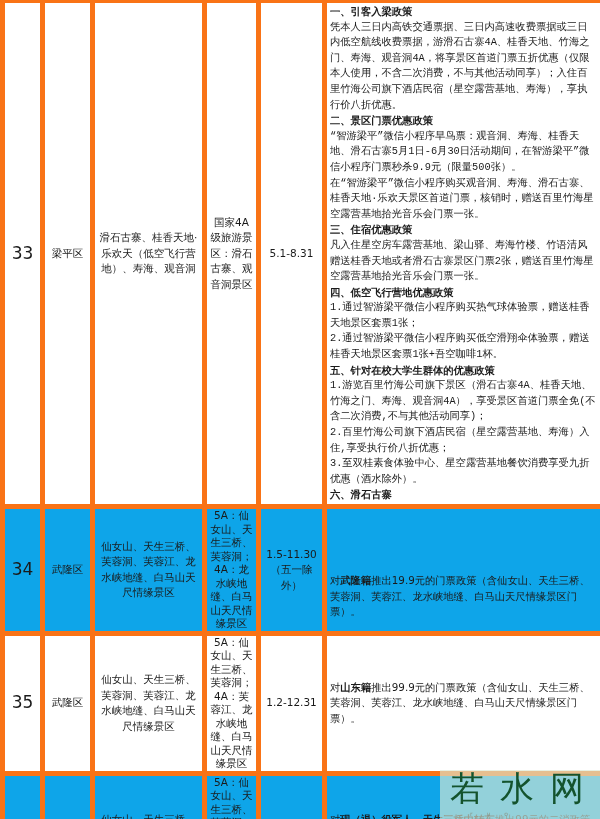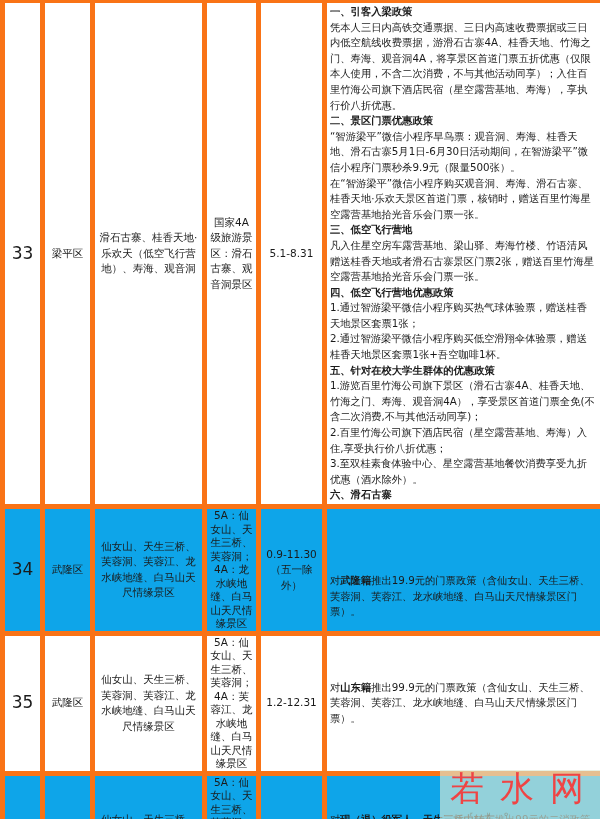--- a/index.html
+++ b/index.html
@@ -9,26 +9,26 @@
           position: absolute; left: 0; top: -2px; }
   td { border: 5px solid #f97316; font-size: 10.5px; line-height: 15.5px;
        vertical-align: middle; padding: 0; }
   td.c { text-align: center; }
   td.num { font-size: 17px; }
   td.pad { padding: 0 3px; text-align: center; }
   td.policy { text-align: left; padding: 1px 3px; font-size: 10.3px; line-height: 15.6px; }
   tr.green td { background: #0ea5e9; }
   tr.white td { background: #ffffff; }
   .h { font-weight: bold; display: block; }
-  .p { display: block; }
+  .p { display: block; font-family: Liberation Mono, monospace; }
   .bold { font-weight: bold; }
   .watermark { position: absolute; left: 440px; top: 770px; width: 160px; height: 49px;
                background: rgba(220,232,210,0.65); }
   .wm-text { position: absolute; left: 450px; top: 766px; font-size: 34px; letter-spacing: 16px;
-             color: #ef4444; font-family: "DejaVu Sans", sans-serif; }
+             color: #14532d; font-family: "DejaVu Sans", sans-serif; }
   .wm-sub { position: absolute; left: 470px; top: 810px; font-size: 6px; color: #8a9486;
             letter-spacing: 14px; font-family: "DejaVu Sans", sans-serif; }
 </style>
 </head>
 <body>
 
 <table>
   <colgroup>
     <col style="width:40px">
     <col style="width:50px">
@@ -44,39 +44,39 @@
       <td class="c">梁平区</td>
       <td class="c pad">滑石古寨、桂香天地·乐欢天（低空飞行营地）、寿海、观音洞</td>
       <td class="c pad">国家4A级旅游景区：滑石古寨、观音洞景区</td>
       <td class="c">5.1-8.31</td>
       <td class="policy">
         <span class="h">一、引客入梁政策</span>
         <span class="p">凭本人三日内高铁交通票据、三日内高速收费票据或三日内低空航线收费票据，游滑石古寨4A、桂香天地、竹海之门、寿海、观音洞4A，将享景区首道门票五折优惠（仅限本人使用，不含二次消费，不与其他活动同享）；入住百里竹海公司旗下酒店民宿（星空露营基地、寿海），享执行价八折优惠。</span>
         <span class="h">二、景区门票优惠政策</span>
         <span class="p">“智游梁平”微信小程序早鸟票：观音洞、寿海、桂香天地、滑石古寨5月1日-6月30日活动期间，在智游梁平”微信小程序门票秒杀9.9元（限量500张）。</span>
         <span class="p">在“智游梁平”微信小程序购买观音洞、寿海、滑石古寨、桂香天地·乐欢天景区首道门票，核销时，赠送百里竹海星空露营基地拾光音乐会门票一张。</span>
-        <span class="h">三、低空飞行营地</span>
+        <span class="h">三、住宿优惠政策</span>
         <span class="p">凡入住星空房车露营基地、梁山驿、寿海竹楼、竹语清风赠送桂香天地或者滑石古寨景区门票2张，赠送百里竹海星空露营基地拾光音乐会门票一张。</span>
         <span class="h">四、低空飞行营地优惠政策</span>
         <span class="p">1.通过智游梁平微信小程序购买热气球体验票，赠送桂香天地景区套票1张；</span>
         <span class="p">2.通过智游梁平微信小程序购买低空滑翔伞体验票，赠送桂香天地景区套票1张+吾空咖啡1杯。</span>
         <span class="h">五、针对在校大学生群体的优惠政策</span>
         <span class="p">1.游览百里竹海公司旗下景区（滑石古寨4A、桂香天地、竹海之门、寿海、观音洞4A），享受景区首道门票全免(不含二次消费,不与其他活动同享)；</span>
         <span class="p">2.百里竹海公司旗下酒店民宿（星空露营基地、寿海）入住,享受执行价八折优惠；</span>
         <span class="p">3.至双桂素食体验中心、星空露营基地餐饮消费享受九折优惠（酒水除外）。</span>
         <span class="h">六、滑石古寨</span>
       </td>
     </tr>
 
     <tr class="green" style="height:119px">
       <td class="c num">34</td>
       <td class="c">武隆区</td>
       <td class="c pad">仙女山、天生三桥、芙蓉洞、芙蓉江、龙水峡地缝、白马山天尺情缘景区</td>
       <td class="c pad" style="line-height:13.5px">5A：仙女山、天生三桥、芙蓉洞；4A：龙水峡地缝、白马山天尺情缘景区</td>
-      <td class="c pad">0.9-11.30（五一除外）</td>
+      <td class="c pad">1.5-11.30（五一除外）</td>
       <td class="policy" style="vertical-align:top;padding-top:64px">
         <span>对</span><span class="bold">武隆籍</span><span>推出19.9元的门票政策（含仙女山、天生三桥、芙蓉洞、芙蓉江、龙水峡地缝、白马山天尺情缘景区门票）。</span>
       </td>
     </tr>
 
     <tr class="white" style="height:135px">
       <td class="c num">35</td>
       <td class="c">武隆区</td>
       <td class="c pad">仙女山、天生三桥、芙蓉洞、芙蓉江、龙水峡地缝、白马山天尺情缘景区</td>
       <td class="c pad" style="line-height:13.5px">5A：仙女山、天生三桥、芙蓉洞；4A：芙蓉江、龙水峡地缝、白马山天尺情缘景区</td>

